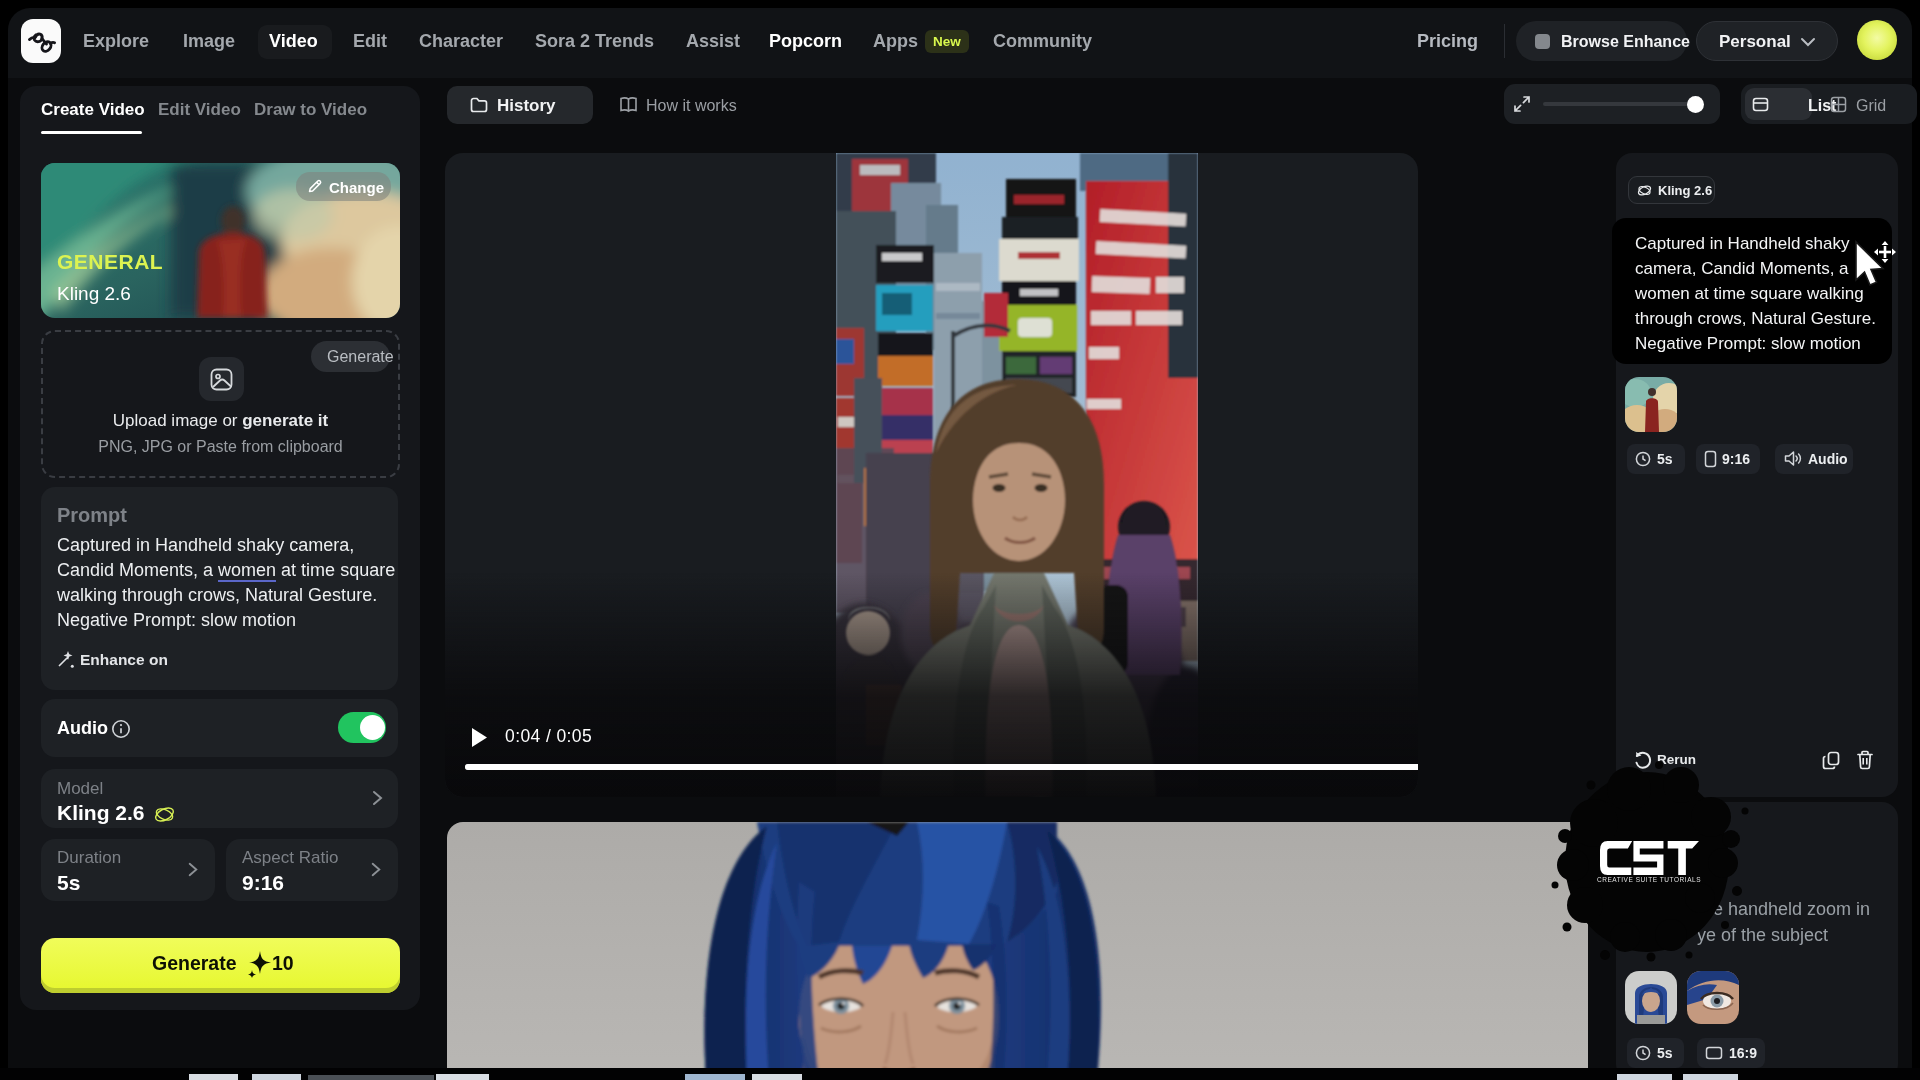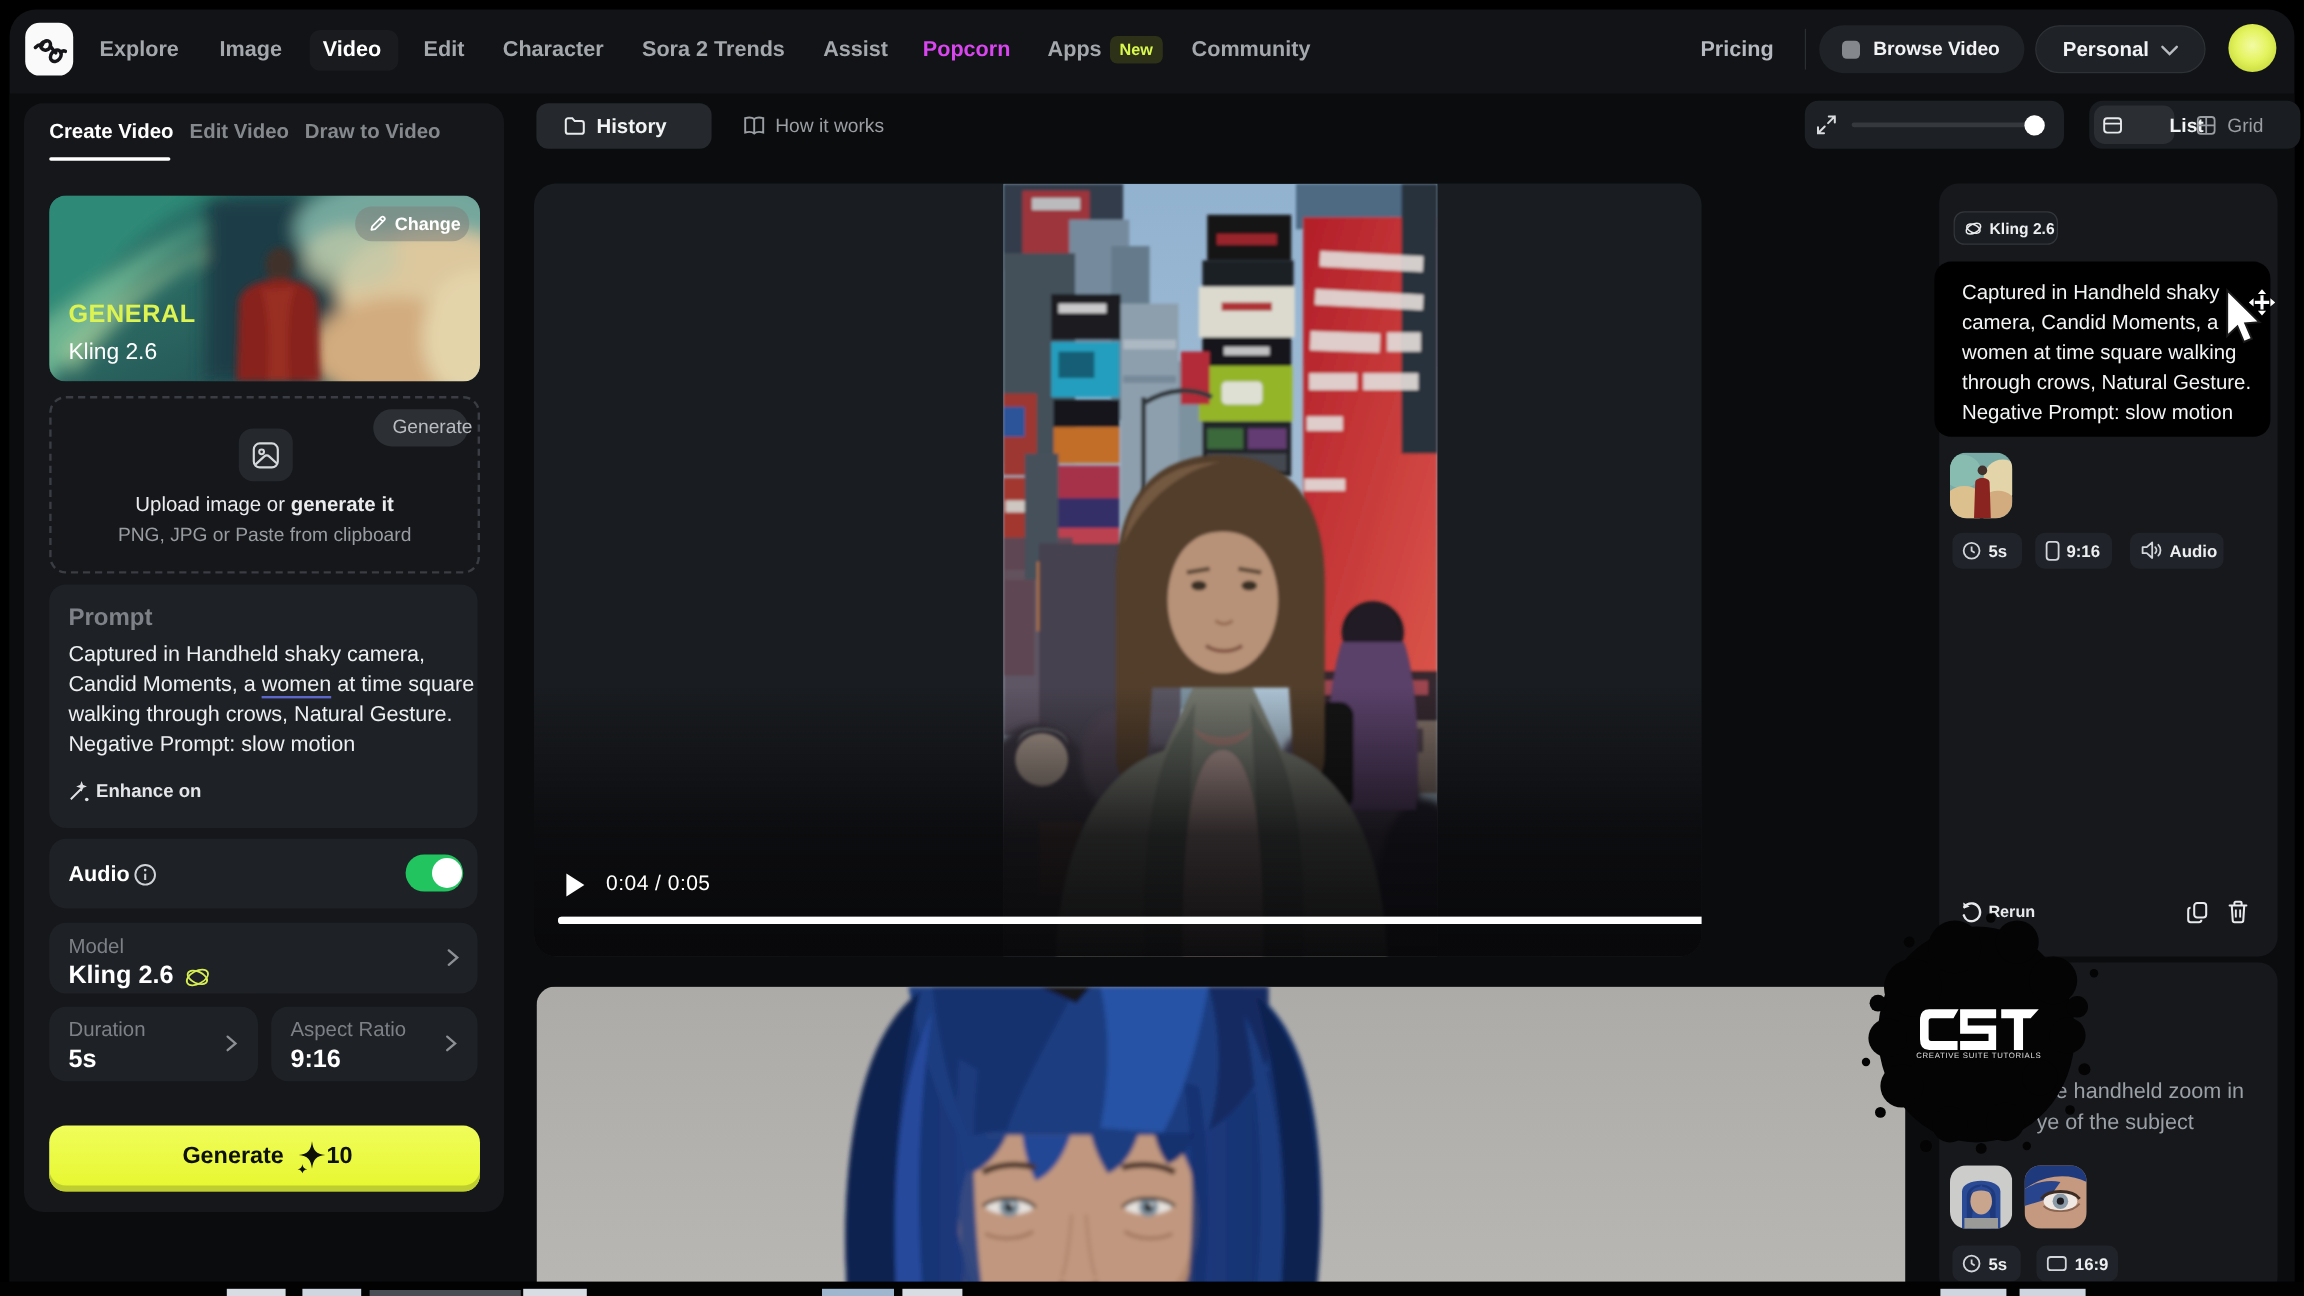--- a/index.html
+++ b/index.html
@@ -26,32 +26,32 @@
     </g>
   </svg>
   <div class="txt" style="left:83px;top:31px;font-size:18px;font-weight:bold;color:#a4a8ad;">Explore</div>
   <div class="txt" style="left:183px;top:31px;font-size:18px;font-weight:bold;color:#a4a8ad;">Image</div>
   <div class="abs" style="left:258px;top:25px;width:74px;height:34px;background:rgba(255,255,255,0.035);border-radius:9px;"></div>
   <div class="txt" style="left:269px;top:31px;font-size:18px;font-weight:bold;color:#ffffff;">Video</div>
   <div class="txt" style="left:353px;top:31px;font-size:18px;font-weight:bold;color:#a4a8ad;">Edit</div>
   <div class="txt" style="left:419px;top:31px;font-size:18px;font-weight:bold;color:#a4a8ad;text-align:right;">Character</div>
   <div class="txt" style="left:535px;top:31px;font-size:18px;font-weight:bold;color:#a4a8ad;">Sora 2 Trends</div>
   <div class="txt" style="left:686px;top:31px;font-size:18px;font-weight:bold;color:#a4a8ad;">Assist</div>
-  <div class="txt" style="left:769px;top:31px;font-size:18px;font-weight:bold;color:#d946ef;">Popcorn</div>
+  <div class="txt" style="left:769px;top:31px;font-size:18px;font-weight:bold;color:#ffffff;">Popcorn</div>
   <div class="txt" style="left:873px;top:31px;font-size:18px;font-weight:bold;color:#a4a8ad;">Apps</div>
   <div class="abs" style="left:925px;top:30px;width:44px;height:23px;background:#2c3118;border-radius:6px;"></div>
   <div class="txt" style="left:933px;top:34px;font-size:13.5px;font-weight:bold;color:#d9f84e;">New</div>
   <div class="txt" style="left:993px;top:31px;font-size:18px;font-weight:bold;color:#a4a8ad;">Community</div>
 
   <div class="txt" style="left:1417px;top:31px;font-size:18px;font-weight:bold;color:#b6bac0;">Pricing</div>
   <div class="abs" style="left:1504px;top:24px;width:1px;height:34px;background:#2b2e33;"></div>
 
   <div class="abs" style="left:1516px;top:21px;width:171px;height:40px;background:#1f2226;border-radius:20px;"></div>
   <div class="abs" style="left:1535px;top:34px;width:15px;height:15px;background:#84888d;border-radius:4px;"></div>
-  <div class="txt" style="left:1561px;top:33px;font-size:16px;font-weight:bold;color:#f1f2f4;">Browse Video</div>
+  <div class="txt" style="left:1561px;top:33px;font-size:16px;font-weight:bold;color:#f1f2f4;">Browse Enhance</div>
 
   <div class="abs" style="left:1696px;top:21px;width:142px;height:40px;background:#1f2226;border-radius:20px;border:1px solid #2e3136;"></div>
   <div class="txt" style="left:1719px;top:32px;font-size:17px;font-weight:bold;color:#f1f2f4;">Personal</div>
   <svg class="abs" style="left:1799px;top:36px" width="18" height="12" viewBox="0 0 18 12">
       <path d="M3,3 L9,9 L15,3" fill="none" stroke="#b9bdc2" stroke-width="2" stroke-linecap="round"></path>
     </svg>
   <div class="abs" style="left:1857px;top:20px;width:40px;height:40px;border-radius:50%;background:radial-gradient(circle at 50% 45%, #f3fba4 0%, #e3f35e 45%, #c8da3c 80%, #aebb2e 100%);"></div>
 </div>
 
 <div class="abs" id="row2">

